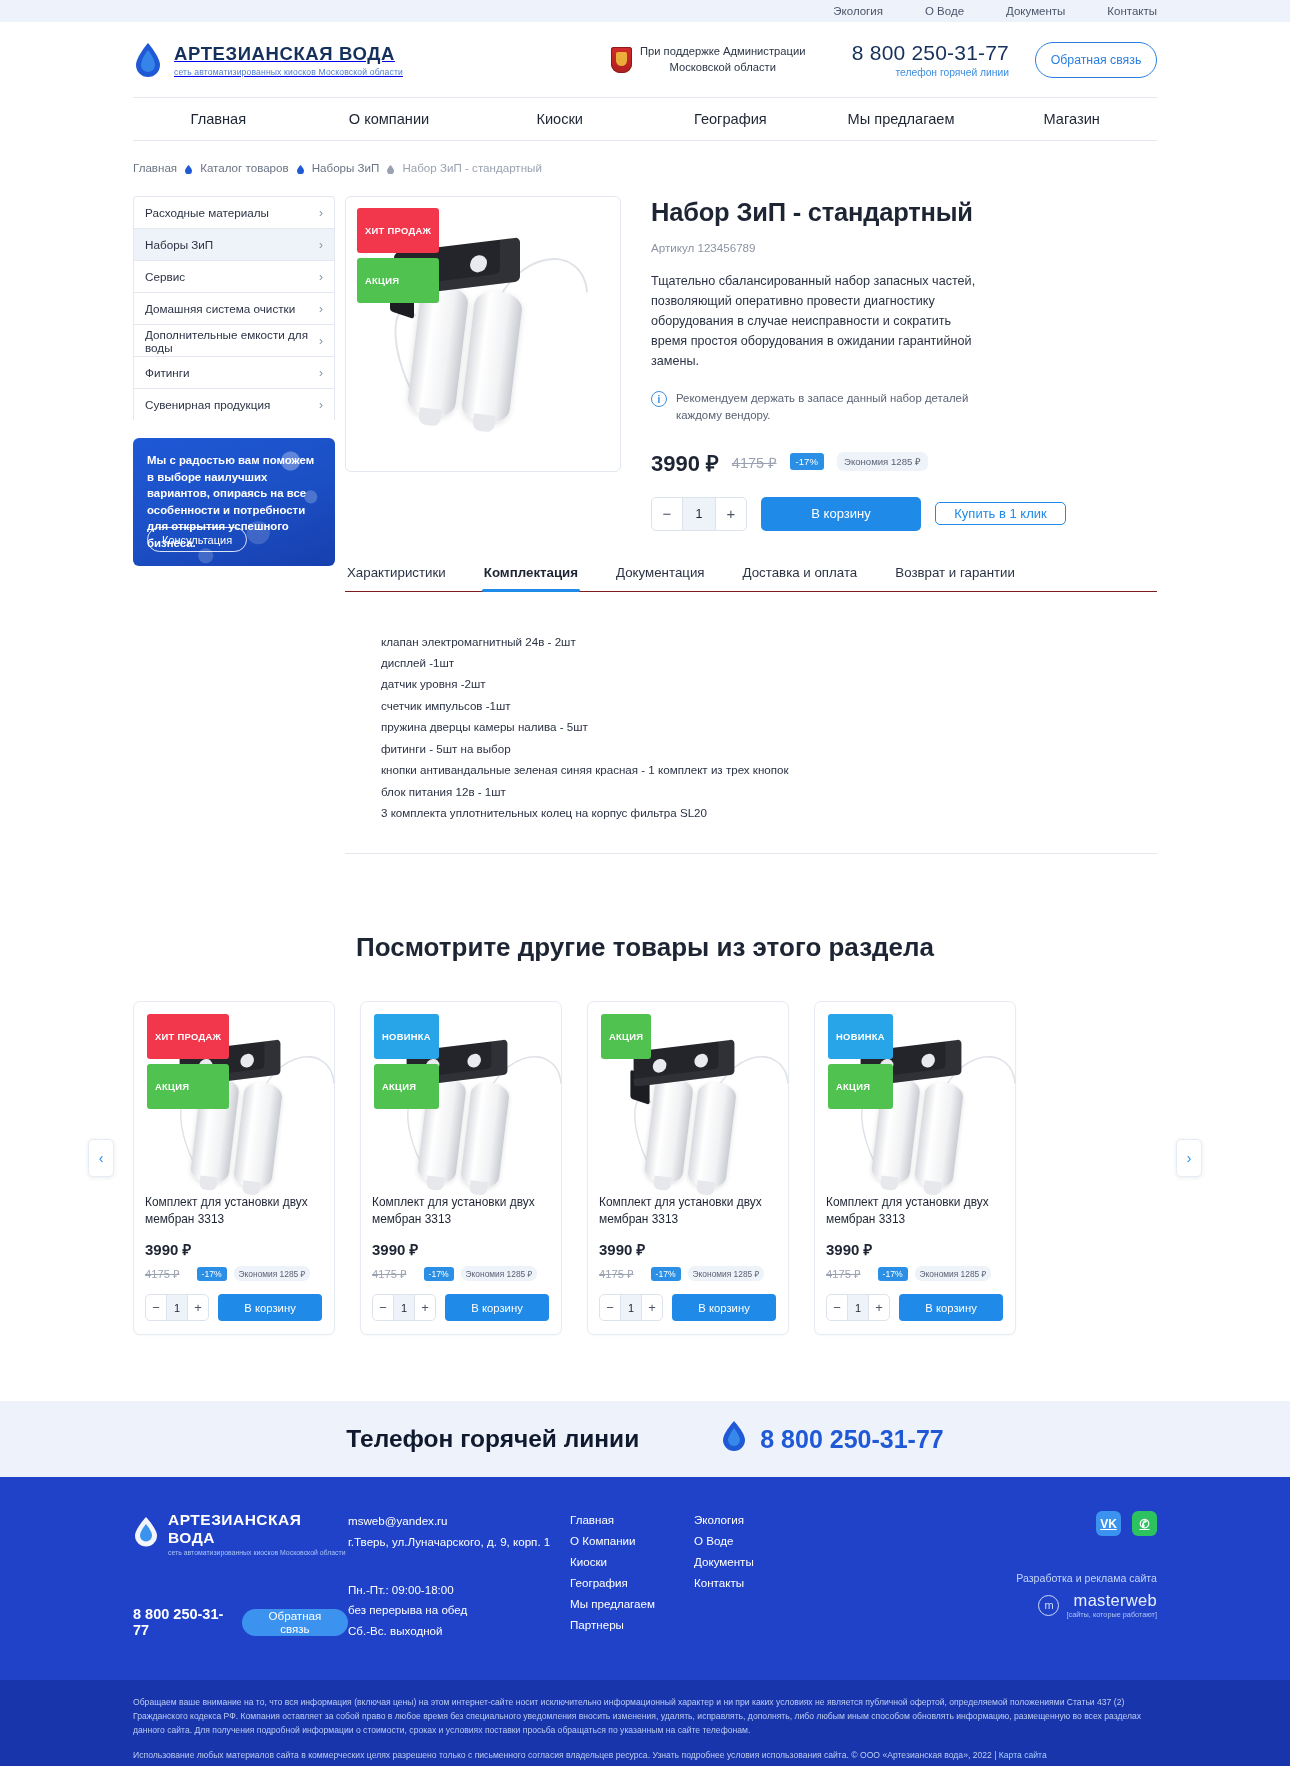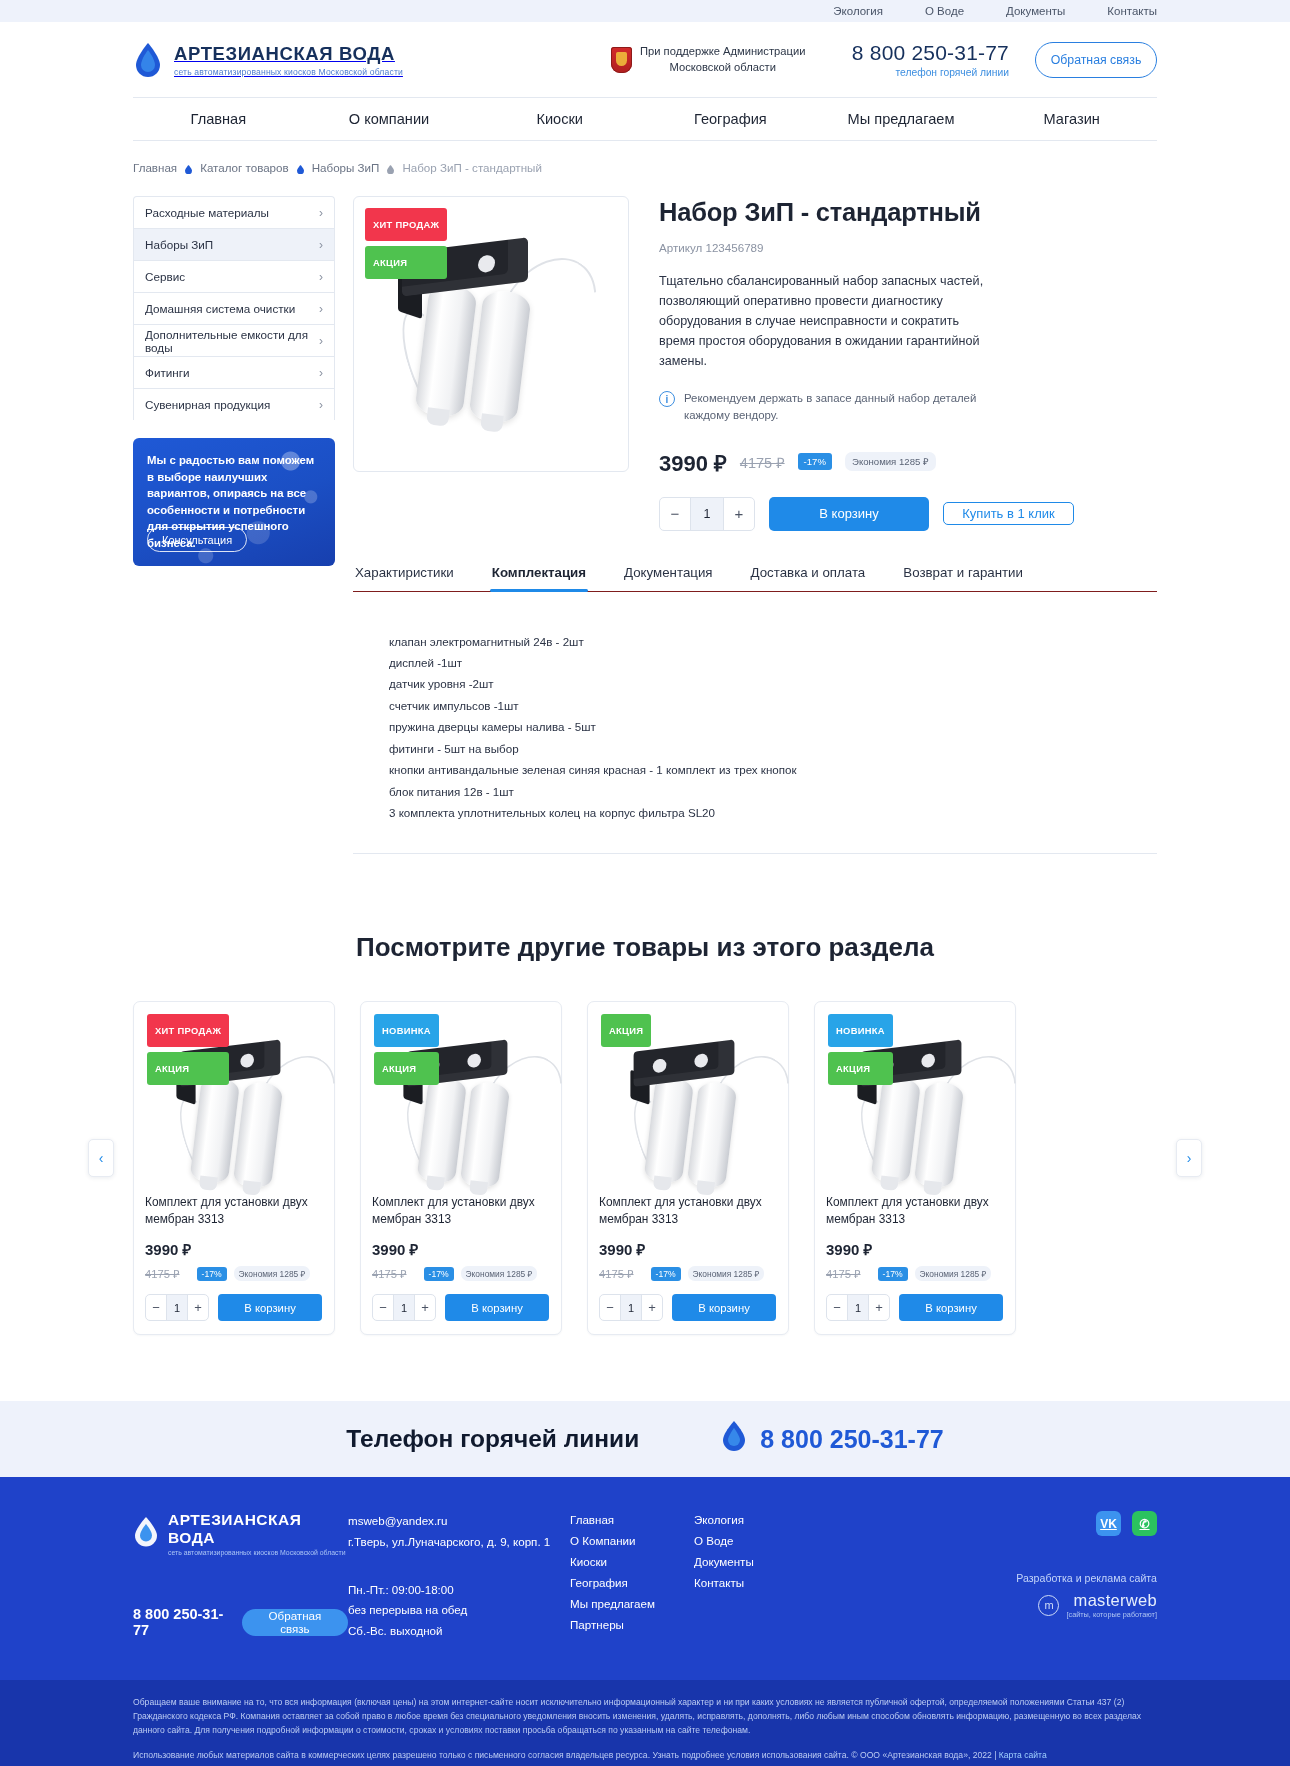--- a/index.html
+++ b/index.html
@@ -101,21 +101,21 @@
   .crumbs a { color: #6b7485; text-decoration: none; }
   .crumbs .last { color: #9aa2b1; }
   .cdot {
     width: 7px; height: 9px; display: inline-block;
   }
 
   
   .content {
     margin: 22px 133px 0;
     display: flex;
-    gap: 18px;
+    gap: 10px;
   }
   .sidebar { width: 202px; flex: none; }
   .cat-item {
     height: 32px;
     border: 1px solid #e3e8f0;
     border-bottom: none;
     display: flex; align-items: center;
     padding: 0 11px;
     font-size: 11.7px;
     color: #2b3345;
@@ -161,21 +161,21 @@
     width: 276px; height: 276px; flex: none;
     border: 1px solid #e3e8f0;
     border-radius: 6px;
     background: #fff;
     position: relative;
     display: flex; align-items: center; justify-content: center;
   }
   .badges { position: absolute; left: 11px; top: 11px; display: flex; flex-direction: column; gap: 5px; z-index: 3; }
   .badge {
     font-size: 9.4px; color: #fff; font-weight: bold;
-    padding: 11px 8px; border-radius: 3px; letter-spacing: .3px;
+    padding: 17px 8px; border-radius: 3px; letter-spacing: .3px;
   }
   .badge.hit { background: #f2364c; }
   .badge.akc { background: #4fc24f; }
   .badge.new { background: #28a4e8; }
 
   
   .device { position: relative; width: 215px; height: 215px; }
   .dev-top {
     position: absolute; left: 18px; top: 18px; width: 126px; height: 44px;
     background: #23252b;

